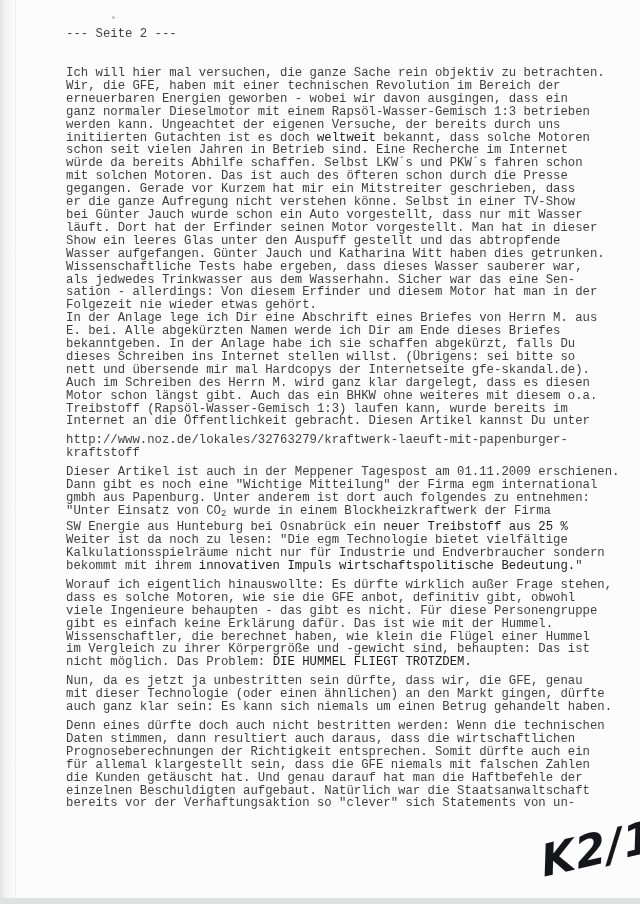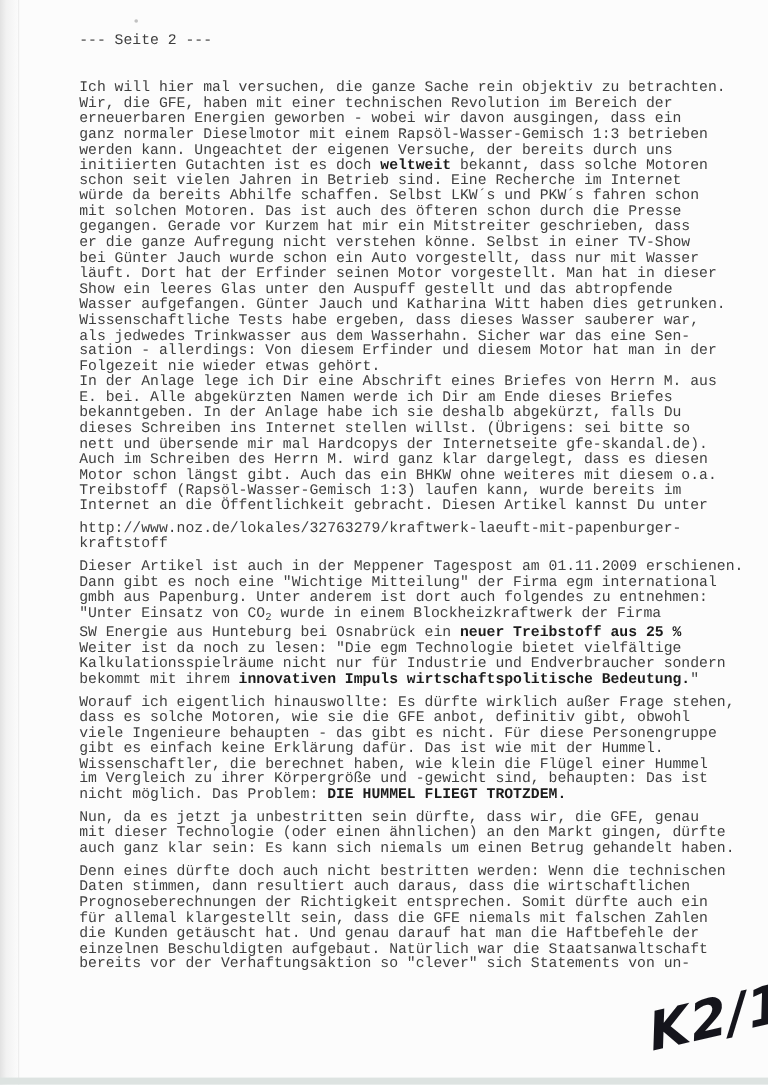--- a/index.html
+++ b/index.html
@@ -38,21 +38,21 @@
     letter-spacing: 0;
   }
   .doc-body {
     position: absolute; left: 66px; top: 67px;
     width: 560px;
     font-size: 12.3px; line-height: 12.9px;
     color: var(--ink, #3f3f3f);
   }
   .para { margin: 0 0 6px 0; }
   .ln { white-space: pre; }
-  .b { font-weight: 700; color: var(--ink-bold, #1c1c1c); }
+  .b { font-weight: 400; color: var(--ink-bold, #1c1c1c); }
   .sub { font-size: 0.72em; vertical-align: -0.28em; }
   .handwriting {
     position: absolute; left: 538px; top: 840px;
     width: 140px;
     transform: rotate(-13deg) skewX(-4deg);
     transform-origin: left top;
     font-family: "DejaVu Sans", sans-serif;
     font-style: italic; font-weight: 700;
     font-size: 44px; line-height: 44px;
     letter-spacing: 1px;
@@ -85,21 +85,21 @@
         <div class="ln"><span>bei Günter Jauch wurde schon ein Auto vorgestellt, dass nur mit Wasser</span></div>
         <div class="ln"><span>läuft. Dort hat der Erfinder seinen Motor vorgestellt. Man hat in dieser</span></div>
         <div class="ln"><span>Show ein leeres Glas unter den Auspuff gestellt und das abtropfende</span></div>
         <div class="ln"><span>Wasser aufgefangen. Günter Jauch und Katharina Witt haben dies getrunken.</span></div>
         <div class="ln"><span>Wissenschaftliche Tests habe ergeben, dass dieses Wasser sauberer war,</span></div>
         <div class="ln"><span>als jedwedes Trinkwasser aus dem Wasserhahn. Sicher war das eine Sen-</span></div>
         <div class="ln"><span>sation - allerdings: Von diesem Erfinder und diesem Motor hat man in der</span></div>
         <div class="ln"><span>Folgezeit nie wieder etwas gehört.</span></div>
         <div class="ln"><span>In der Anlage lege ich Dir eine Abschrift eines Briefes von Herrn M. aus</span></div>
         <div class="ln"><span>E. bei. Alle abgekürzten Namen werde ich Dir am Ende dieses Briefes</span></div>
-        <div class="ln"><span>bekanntgeben. In der Anlage habe ich sie deshalb abgekürzt, falls Du</span></div>
+        <div class="ln"><span>bekanntgeben. In der Anlage habe ich sie schaffen abgekürzt, falls Du</span></div>
         <div class="ln"><span>dieses Schreiben ins Internet stellen willst. (Übrigens: sei bitte so</span></div>
         <div class="ln"><span>nett und übersende mir mal Hardcopys der Internetseite gfe-skandal.de).</span></div>
         <div class="ln"><span>Auch im Schreiben des Herrn M. wird ganz klar dargelegt, dass es diesen</span></div>
         <div class="ln"><span>Motor schon längst gibt. Auch das ein BHKW ohne weiteres mit diesem o.a.</span></div>
         <div class="ln"><span>Treibstoff (Rapsöl-Wasser-Gemisch 1:3) laufen kann, wurde bereits im</span></div>
         <div class="ln"><span>Internet an die Öffentlichkeit gebracht. Diesen Artikel kannst Du unter</span></div>
       </div>
       <div class="para">
         <div class="ln"><span>http://www.noz.de/lokales/32763279/kraftwerk-laeuft-mit-papenburger-</span></div>
         <div class="ln"><span>kraftstoff</span></div>

